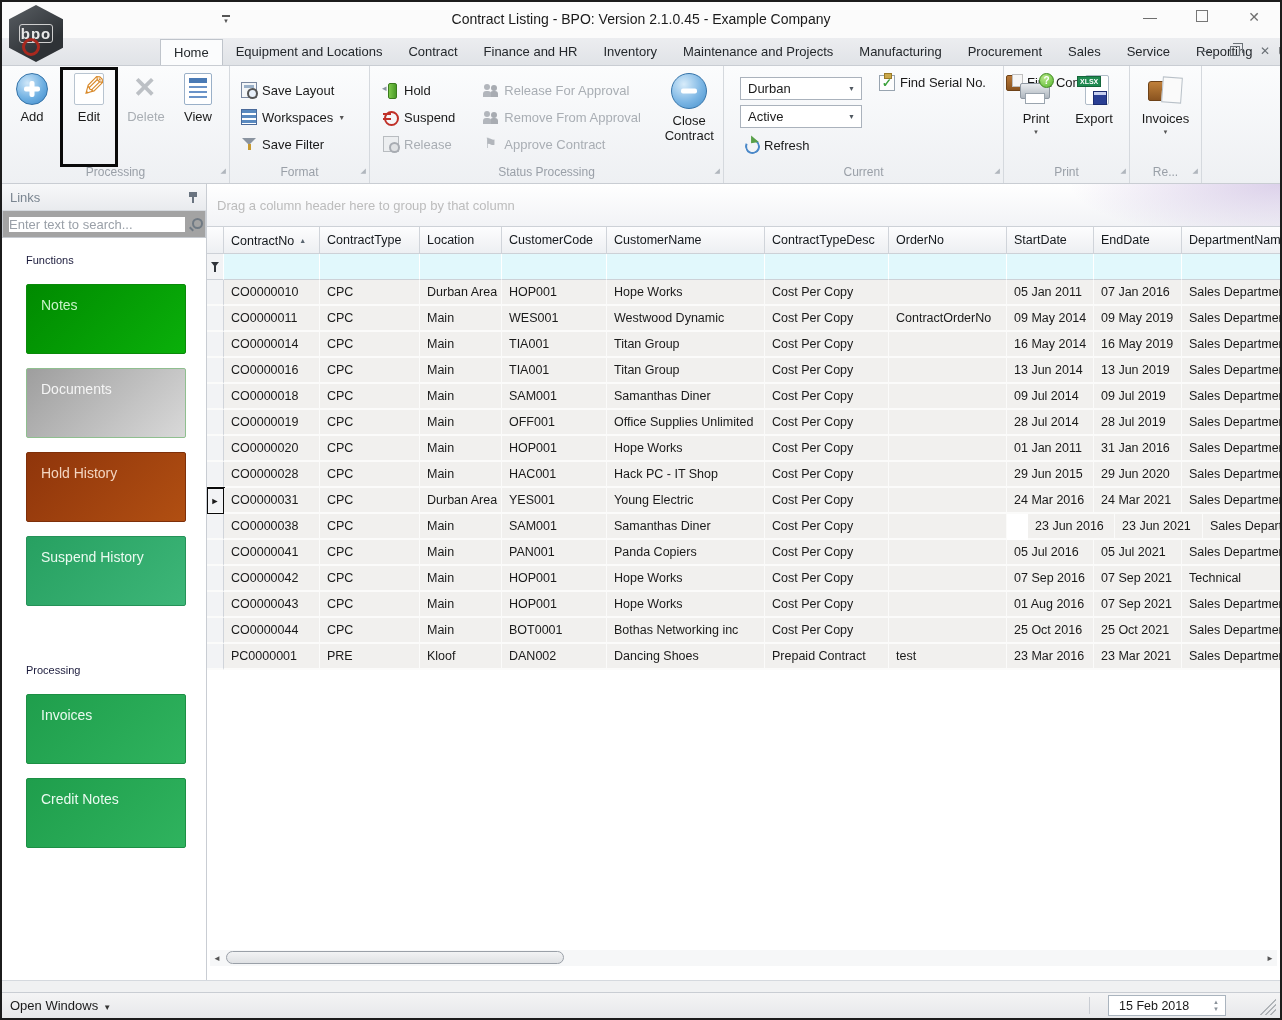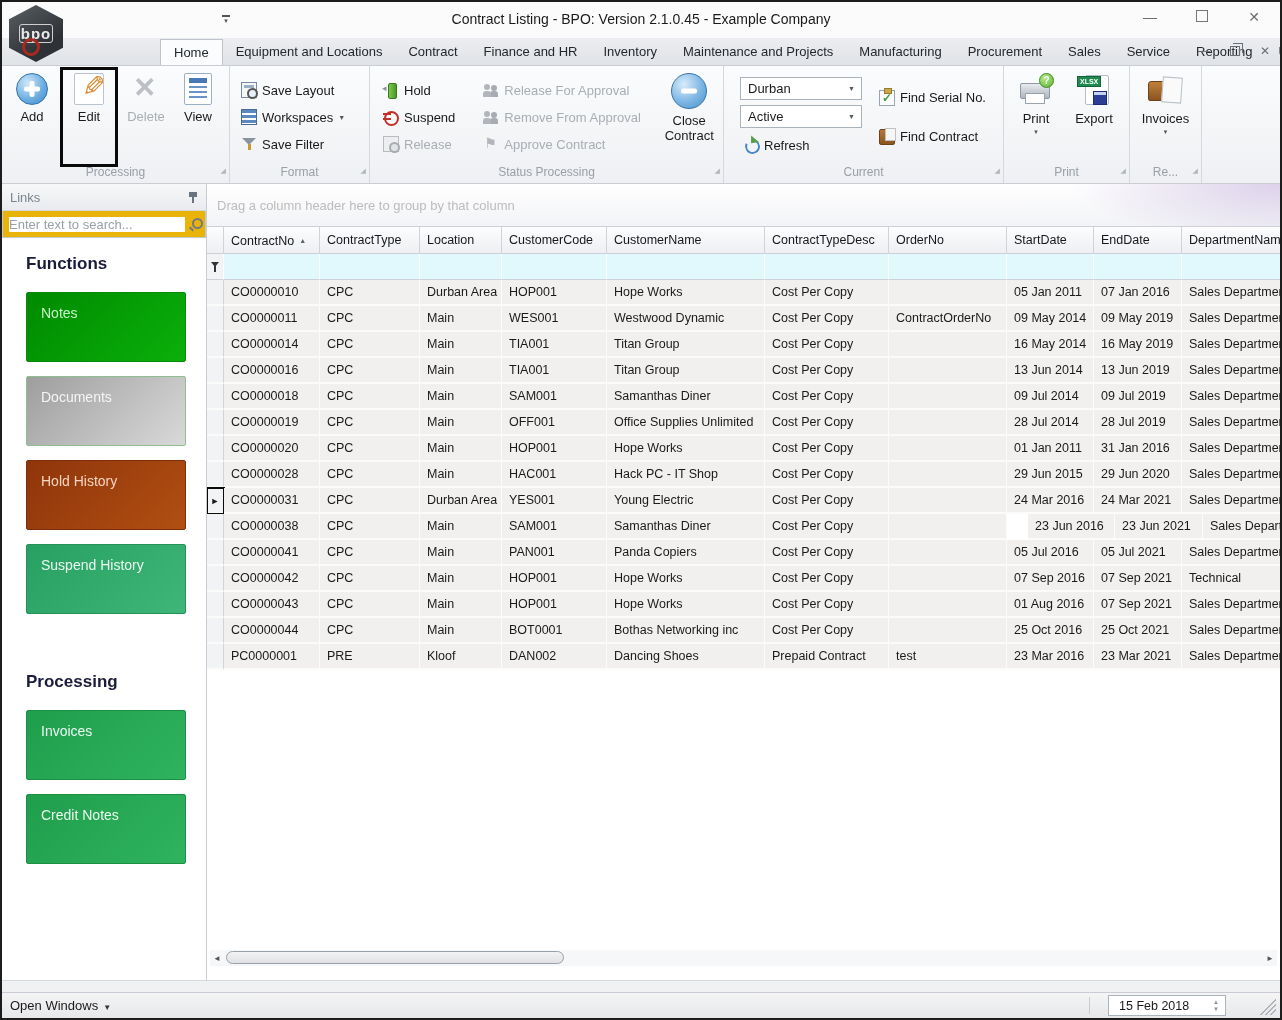--- a/index.html
+++ b/index.html
@@ -102,28 +102,28 @@
 
   
   .main { height:796px; display:flex; flex:none; background:#fff; }
 
   
   .sidebar { width:205px; flex:none; border-right:1px solid #c9cdd3; display:flex; flex-direction:column; background:#fff; }
   .links-header { height:27px; flex:none; background:linear-gradient(#f7f8f9,#e9ebee); border-bottom:1px solid #d5d9de; display:flex; align-items:center; justify-content:space-between; padding:0 8px; color:#7a8590; font-size:13px; }
   .pin { width:10px; height:12px; position:relative; }
   .pin::before { content:""; position:absolute; left:1px; top:1px; width:8px; height:5px; background:#6a7480; }
   .pin::after { content:""; position:absolute; left:4px; top:6px; width:2px; height:6px; background:#6a7480; }
-  .searchbox { height:27px; flex:none; border:1px solid #c6cad0; border-top:none; background:#eab308; display:flex; align-items:center; padding:0 6px; gap:4px; }
+  .searchbox { height:27px; flex:none; border:1px solid #c6cad0; border-top:none; background:#a3a3a3; display:flex; align-items:center; padding:0 6px; gap:4px; }
   .searchbox input { flex:1; border:none; outline:none; font-size:13px; color:#444; font-family:"Liberation Sans", sans-serif; }
   .searchbox input::placeholder { color:#9aa0a8; }
   .mag { width:12px; height:12px; position:relative; flex:none; }
   .mag::before { content:""; position:absolute; left:3px; top:0; width:7px; height:7px; border:2px solid #707a84; border-radius:50%; }
   .mag::after { content:""; position:absolute; left:0; bottom:0; width:5px; height:2px; background:#707a84; transform:rotate(45deg); }
   .links-body { flex:1; padding:16px 0 0 24px; overflow:hidden; }
-  .side-heading { font-size:17px; font-weight:bold; color:#1b1b3c; margin-bottom:18px; }
+  .side-heading { font-size:11px; font-weight:normal; color:#1b1b3c; margin-bottom:18px; }
   .side-heading.second { margin-top:58px; }
   .tile { width:160px; height:70px; margin-bottom:14px; padding:12px 0 0 14px; font-size:14px; border-radius:2px; }
   .tile.green { background:linear-gradient(135deg,#008a00,#0ab00a); color:#c8f2c8; border:1px solid #0a8a0a; }
   .tile.grey { background:linear-gradient(135deg,#9e9e9e,#d9d9d9); color:#f5f5f5; border:1px solid #8fbf8f; }
   .tile.rust { background:linear-gradient(135deg,#8f350b,#b14f12); color:#f3d5c0; border:1px solid #7e2f09; }
   .tile.seagreen { background:linear-gradient(135deg,#27a061,#3db678); color:#eafaf0; border:1px solid #259258; }
   .tile.green2 { background:linear-gradient(135deg,#1f9e4c,#2fb35e); color:#eafaf0; border:1px solid #1c8f44; }
 
   
   .gridarea { flex:1; position:relative; overflow:hidden; background:#fff; }
@@ -288,21 +288,21 @@
             </div>
           <div class="dropdown">
               <span>Active</span>
               <span class="arr">▼</span>
             </div>
           <div class="sbtn">
               <span class="si si-refresh"></span>
               <span>Refresh</span>
             </div>
         </div>
-        <div style="display:flex;flex-direction:column;justify-content:center;gap:14px;">
+        <div style="display:flex;flex-direction:row;justify-content:center;gap:14px;">
           <div class="sbtn">
               <span class="si si-serial"></span>
               <span>Find Serial No.</span>
             </div>
           <div class="sbtn">
               <span class="si si-contract"></span>
               <span>Find Contract</span>
             </div>
         </div>
       </div>

